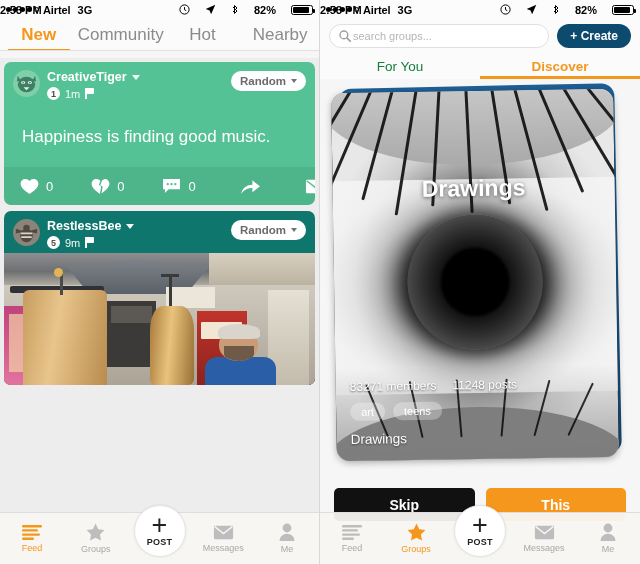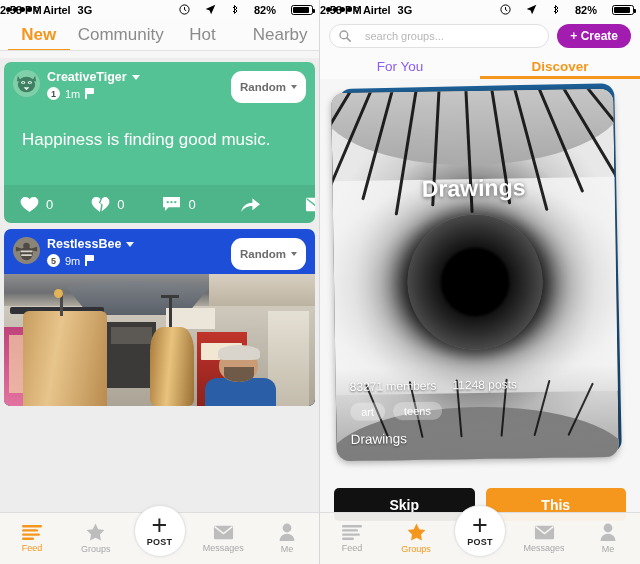--- a/index.html
+++ b/index.html
@@ -39,43 +39,43 @@
   .tabbar-top .tt.active { color:#f5971d; font-weight:bold; }
   .tabbar-top .tt.active::after {
     content:""; position:absolute; left:10%; right:10%; bottom:0; height:2.5px; background:#f5971d;
   }
   .tabbar-top::after { content:""; position:absolute; left:0; right:0; bottom:0; height:1px; background:#e2e2e2;}
 
   
   .feed { position:absolute; top:51px; bottom:52px; left:0; right:0; overflow:hidden; background:#ededed; padding:4px 4px 0 4px;margin-top:7px;}
   .card { border-radius:7px; overflow:hidden; margin-bottom:6px; position:relative; }
   .card.green { background:#54c294; }
-  .card.brown { background:#1d4ed8; }
+  .card.brown { background:#0f766e; }
 
   .card-head { display:flex; align-items:flex-start; padding:8px 9px 4px 9px; }
   .avatar { width:27px; height:27px; border-radius:50%; flex:0 0 27px; margin-right:7px; position:relative; overflow:hidden; }
   .avatar.tiger { background:#7fcfa9; }
   .avatar.bee  { background:#8b8478; }
   .avatar svg { position:absolute; inset:0; width:100%; height:100%; }
   .head-txt { flex:1; min-width:0; }
   .uname { font-size:12.5px; font-weight:bold; color:#ffffff; display:flex; align-items:center; gap:5px; line-height:14px;}
   .caret { width:0; height:0; border-left:4px solid transparent; border-right:4px solid transparent; border-top:5px solid #fff; display:inline-block; opacity:.95;}
   .meta { display:flex; align-items:center; gap:5px; margin-top:3px; }
   .badge { min-width:13px; height:13px; border-radius:50%; background:#fff; color:#4b4b4b; font-size:9px; font-weight:bold;
            display:flex; align-items:center; justify-content:center; padding:0 3px;}
   .card.brown .badge { color:#5a5146; }
   .mtime { font-size:11px; color:#ffffff; opacity:.95; }
   .flag { width:10px; height:11px; position:relative; }
   .flag::before { content:""; position:absolute; left:0; top:0; width:1.6px; height:11px; background:#fff;}
   .flag::after { content:""; position:absolute; left:1.6px; top:0; width:7px; height:6px; background:#fff; border-radius:0 1px 1px 0;}
-  .chip { background:#ffffff; border-radius:11px; height:32px; display:flex; align-items:center; gap:5px;
+  .chip { background:#ffffff; border-radius:11px; height:20px; display:flex; align-items:center; gap:5px;
           padding:0 9px; font-size:11.5px; color:#6b6b6b; font-weight:bold; align-self:flex-start; margin-top:1px;}
   .chip .caret { border-top-color:#6b6b6b; border-left-width:3.5px; border-right-width:3.5px; border-top-width:4.5px;}
 
-  .card.green .card-body { padding:22px 18px 34px 18px; }
+  .card.green .card-body { padding:22px 18px 19px 18px; }
   .quote { font-size:17px; color:#ffffff; line-height:22px; }
   .card.brown .card-body { padding:6px 14px 12px 14px; }
   .ptext { font-size:14.5px; color:#ffffff; line-height:20px; }
 
   .actions { display:flex; align-items:center; height:38px; padding:0 16px; background:rgba(0,0,0,0.07); }
   .act { display:flex; align-items:center; gap:7px; color:#fff; }
   .act + .act { margin-left:38px; }
   .act .cnt { font-size:13px; color:#fff; }
   .act svg { display:block; }
   .act.share { margin-left:44px; }
@@ -128,26 +128,26 @@
   .postbtn { position:absolute; left:50%; transform:translateX(-50%); bottom:7px;
              width:52px; height:52px; border-radius:50%; background:#ffffff; border:1px solid #e4e4e4;
              display:flex; flex-direction:column; align-items:center; justify-content:center; gap:0px; z-index:3;
              box-shadow:0 0 3px rgba(0,0,0,.08); }
   .postbtn .plus { font-size:27px; line-height:23px; color:#222; font-weight:300; margin-top:-2px;}
   .postbtn .ptxt { font-size:9px; font-weight:bold; color:#222; letter-spacing:.3px; }
 
   
   .searchrow { height:33px; display:flex; align-items:center; gap:8px; padding:0 9px; background:#fbfbfb; }
   .searchbox { flex:1; height:24px; background:#ffffff; border:1px solid #e0e0e0; border-radius:12px;
-               display:flex; align-items:center; gap:14px; padding:0 9px; }
+               display:flex; align-items:center; gap:2px; padding:0 9px; }
   .searchbox .sq { font-size:11px; color:#b6b6b6; }
-  .createbtn { height:24px; border-radius:12px; background:#a21caf; color:#fff; font-size:12px; font-weight:bold;
+  .createbtn { height:24px; border-radius:12px; background:#0c4a6e; color:#fff; font-size:12px; font-weight:bold;
                display:flex; align-items:center; padding:0 13px; }
   .tabbar-top2 { height:27px; background:#fbfbfb; display:flex; align-items:flex-end; position:relative;}
-  .tabbar-top2 .tt { flex:1; text-align:center; font-size:13.5px; color:#8b5cf6; padding-bottom:5px; position:relative;}
+  .tabbar-top2 .tt { flex:1; text-align:center; font-size:13.5px; color:#15803d; padding-bottom:5px; position:relative;}
   .tabbar-top2 .tt.active { color:#f5971d; font-weight:bold; }
   .tabbar-top2 .tt.active::after { content:""; position:absolute; left:0; right:0; bottom:0; height:3px; background:#f5971d;}
 
   .deck { position:absolute; top:82px; left:0; right:0; bottom:52px; }
   .card-back {
     position:absolute; left:22px; top:4px; width:276px; height:370px; border-radius:13px;
     background:linear-gradient(#1d5f96,#17476f); transform:rotate(-1.2deg);
   }
   .card-front {
     position:absolute; left:14px; top:9px; width:282px; height:368px; border-radius:13px;

